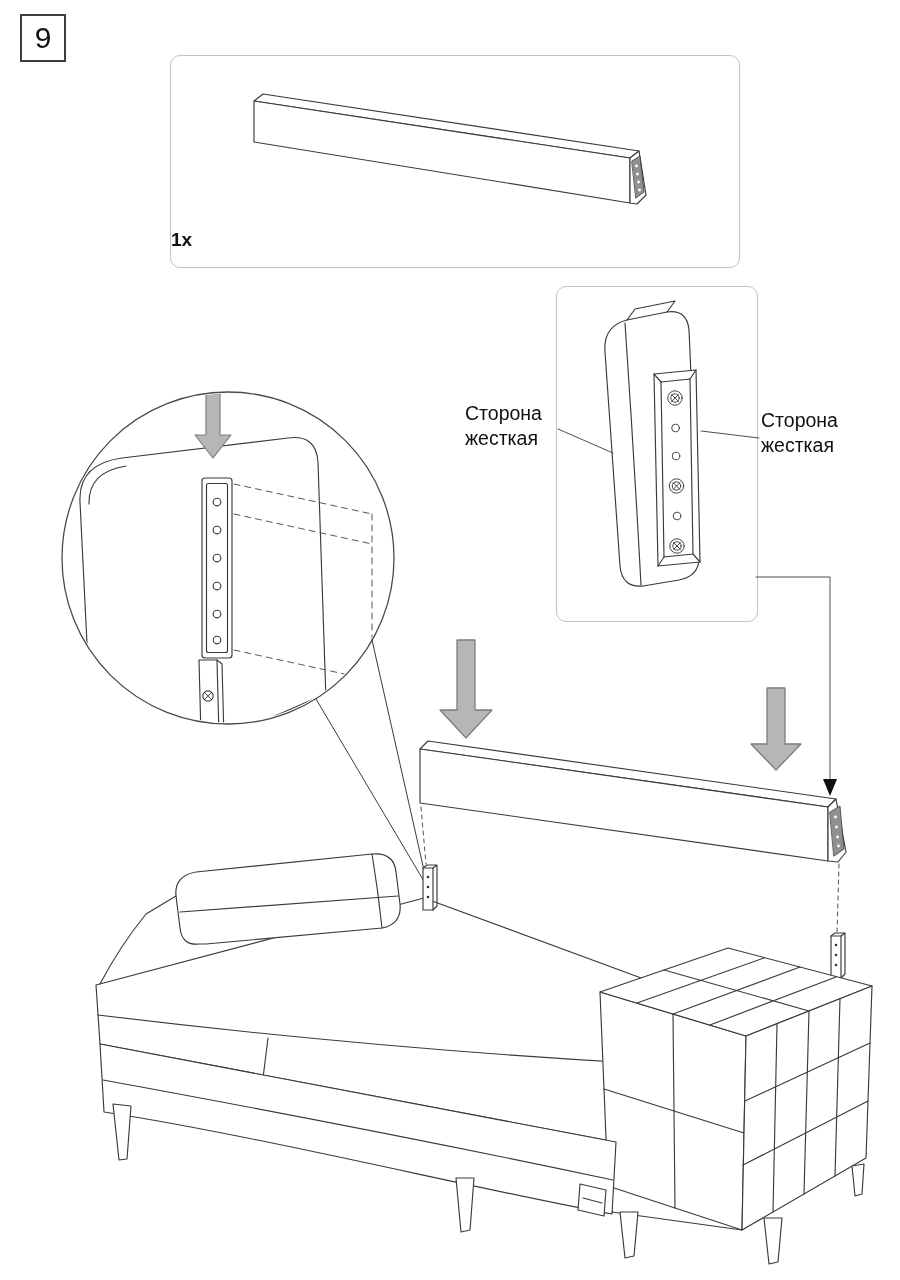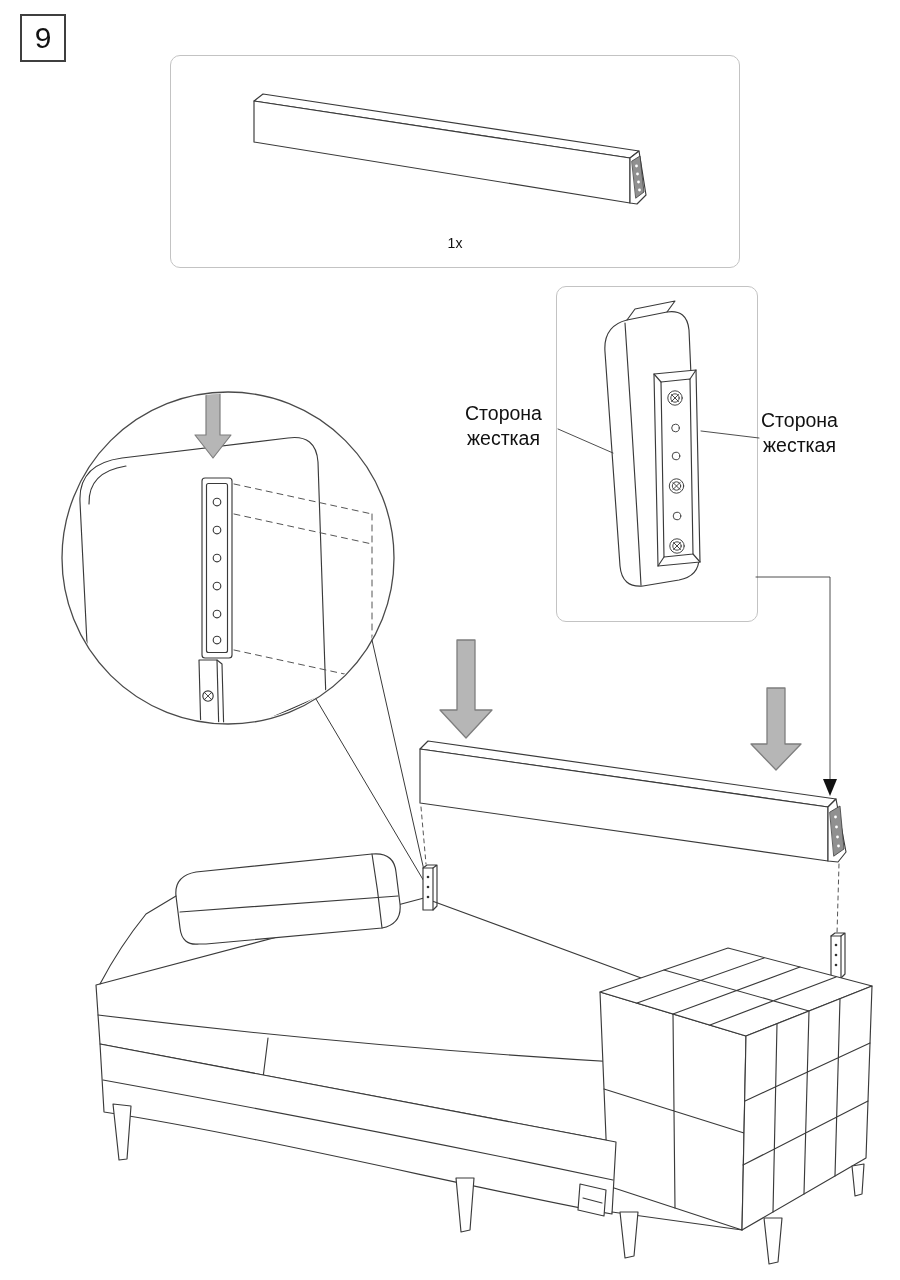--- a/index.html
+++ b/index.html
@@ -14,25 +14,25 @@
     display:flex; align-items:center; justify-content:center;
     font-size:30px; line-height:1;
   }
   .frame-box {
     position:absolute; border:1.5px solid #c3c3c3; border-radius:10px;
     background:#ffffff; z-index:1;
   }
   .parts-box  { left:170px; top:55px;  width:568px; height:211px; }
   .detail-box { left:556px; top:286px; width:200px; height:334px; }
   .qty {
-    position:absolute; left:0; right:0; bottom:16px; text-align:center;
-    font-size:14px; z-index:3;
+    position:absolute; left:0; right:0; bottom:16px; 
+    font-size:19px; z-index:3;font-weight:bold;
   }
   .label { position:absolute; z-index:3; font-size:19.5px; line-height:25px; white-space:nowrap; }
-  .label span { display:block;text-align:center; }
+  .label span { display:block; }
   .label-soft { left:465px; top:401px; }
   .label-hard { left:761px; top:408px; }
   .w  { fill:#ffffff; }
   .dot  { fill:#333; stroke:none; }
   .wdot { fill:#fff; stroke:none; }
 </style>
 </head>
 <body>
 
 <div class="page">

